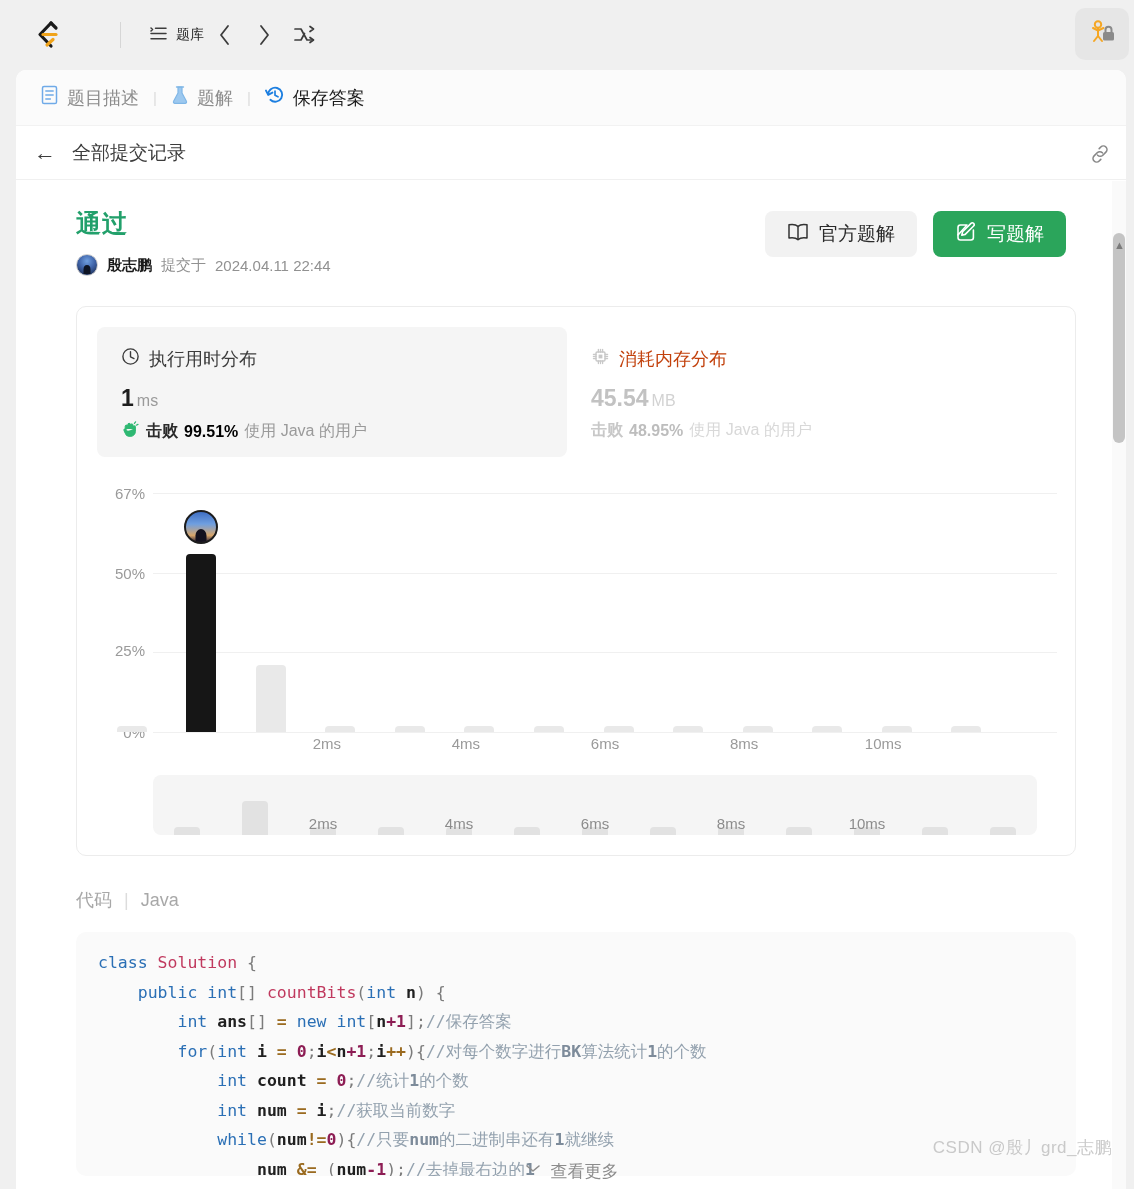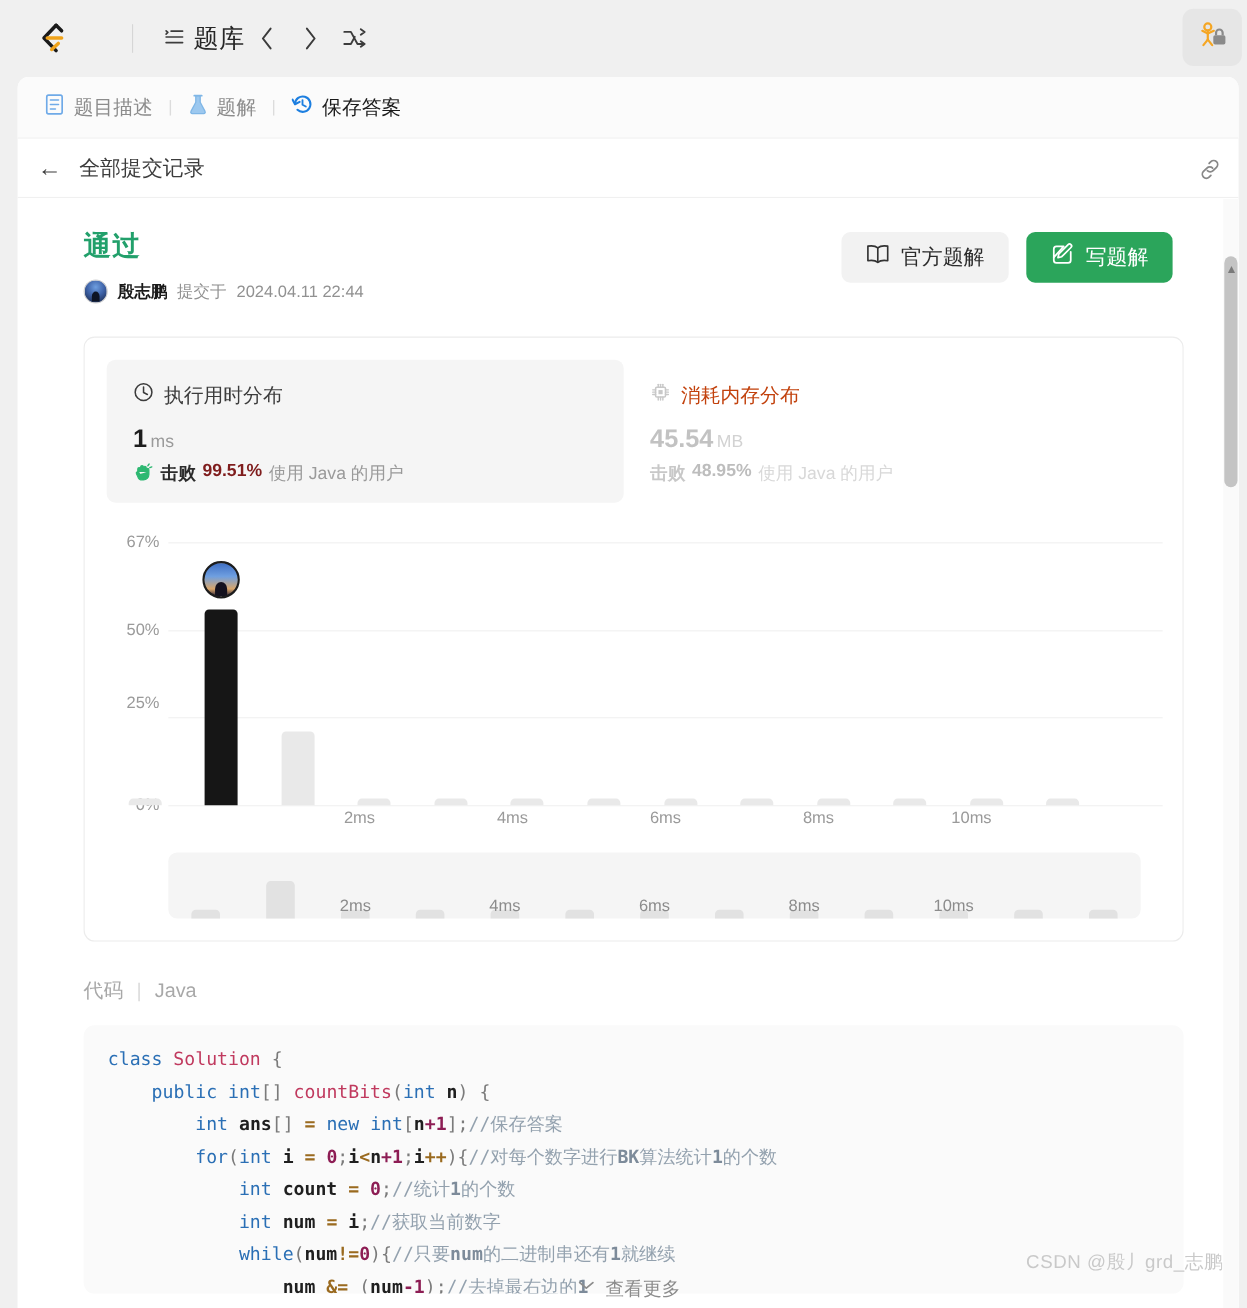--- a/index.html
+++ b/index.html
@@ -24,21 +24,21 @@
   .nav-divider {
     width: 1px; height: 26px; background: #d6d6d6;
     margin-left: 56px;
   }
   .nav-group {
     display: flex; align-items: center; gap: 0px;
     margin-left: 28px;
   }
   .nav-item {
     display: flex; align-items: center; gap: 8px;
-    font-size: 23px; color: #262626; cursor: pointer;
+    font-size: 14px; color: #262626; cursor: pointer;
   }
   .nav-arrow {
     width: 40px; height: 34px;
     display: flex; align-items: center; justify-content: center;
     color: #3c3c3c; cursor: pointer;
   }
   .nav-arrow:first-of-type { margin-left: 20px; }
   .lock-btn {
     position: absolute; right: 5px; top: 8px;
     width: 54px; height: 52px; border-radius: 10px;
@@ -147,24 +147,24 @@
     display: flex; align-items: center; gap: 9px;
     font-size: 18px; color: #3c3c3c;
   }
   .stattab.dim .stat-title { color: #c2410c; }
   .stat-value { margin-top: 14px; font-size: 16px; color: #9a9a9a; }
   .stat-value b { font-size: 23px; color: #1d1d1d; font-weight: 700; margin-right: 3px; }
   .stattab.dim .stat-value b { color: #c2c2c2; }
   .stattab.dim .stat-value { color: #d2d2d2; }
   .stat-beat {
     margin-top: 8px; font-size: 16px; color: #9a9a9a;
-    display: flex; gap: 6px;
+    display: flex; align-items: center; gap: 6px;
   }
   .stat-beat .lab { color: #2b2b2b; font-weight: 600; }
-  .stat-beat .pct { color: #7f1d1d; font-weight: 700; }
+  .stat-beat .pct { color: #000000; font-weight: 700; }
   .stattab.dim .stat-beat { color: #d8d8d8; }
   .stattab.dim .stat-beat .lab { color: #c8c8c8; font-weight: 600; }
   .stattab.dim .stat-beat .pct { color: #bdbdbd; font-weight: 700; }
 
   
   .plot { position: absolute; left: 20px; top: 170px; width: 960px; height: 280px; }
   .ylabels { position: absolute; left: 0; top: 0; width: 48px; height: 255px; }
   .ylabel { position: absolute; right: 0; font-size: 15px; color: #9a9a9a; transform: translateY(-50%); }
   .gridarea { position: absolute; left: 56px; top: 0; right: 0; height: 255px; }
   .gridline { position: absolute; left: 0; right: 0; height: 1px; background: #f0f0f0; }
@@ -437,21 +437,21 @@
               <span class="lab">击败</span>
               <span class="pct">48.95%</span>
               <span>使用 Java 的用户</span>
             </div>
           </div>
         </div>
 
         <div class="plot">
           <div class="ylabels" id="ylabels">
               <div class="ylabel" style="top: 255px;">0%</div>
-              <div class="ylabel" style="top: 162px;">25%</div>
+              <div class="ylabel" style="top: 173px;">25%</div>
               <div class="ylabel" style="top: 95.625px;">50%</div>
               <div class="ylabel" style="top: 15.9375px;">67%</div>
             </div>
           <div class="gridarea" id="gridarea">
               <div class="gridline" style="top: 255px;"></div>
               <div class="gridline" style="top: 175.312px;"></div>
               <div class="gridline" style="top: 95.625px;"></div>
               <div class="gridline" style="top: 15.9375px;"></div>
             </div>
           <div class="gridarea bars" id="bars">

